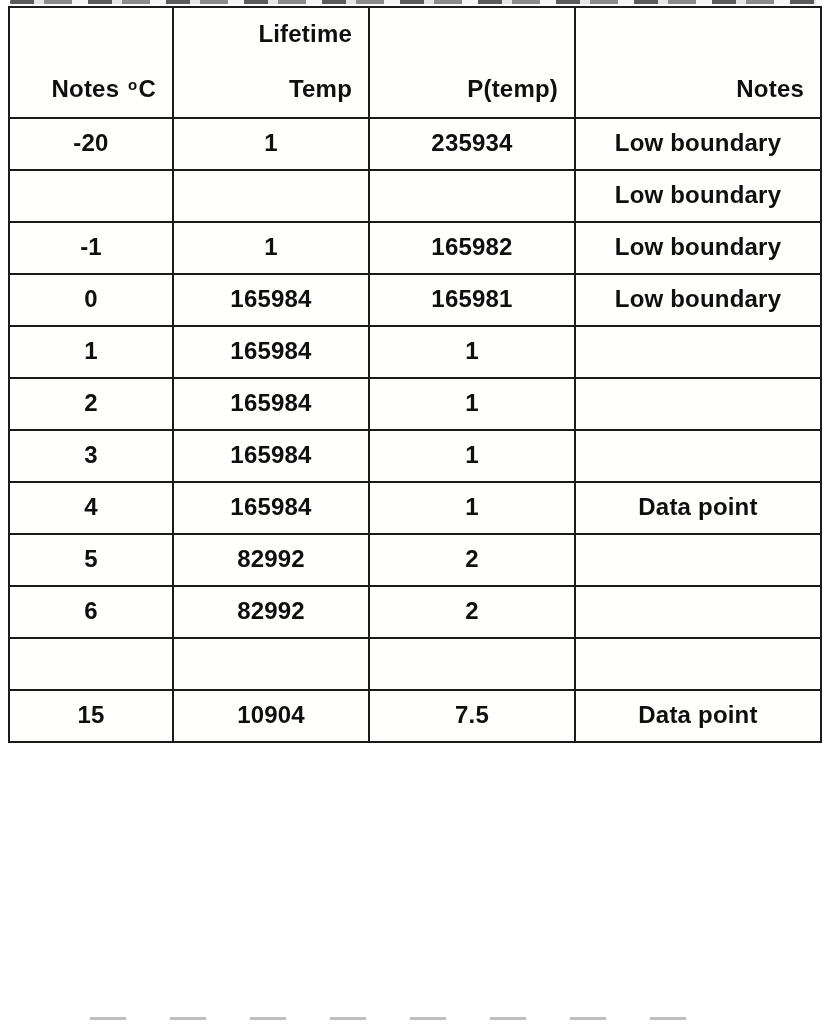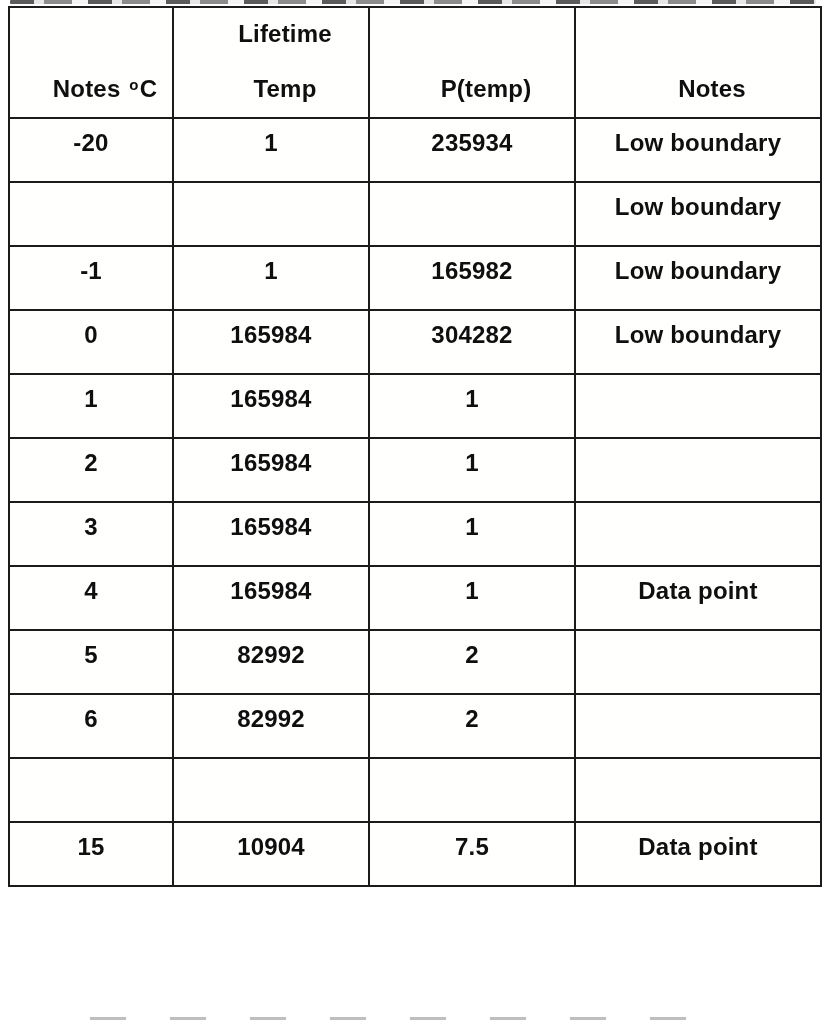--- a/index.html
+++ b/index.html
@@ -61,32 +61,32 @@
     text-align: center;
     vertical-align: top;
     letter-spacing: 0.2px;
   }
   .hwrap {
     height: 100%;
     box-sizing: border-box;
     display: flex;
     flex-direction: column;
     justify-content: space-between;
-    align-items: center;
-    padding: 13px 10px 15px 2px;
+    align-items: flex-end;
+    padding: 13px 16px 15px 2px;
     margin-left: 36px;
   }
   .hline { line-height: 1.1; min-height: 1px; }
   .hline sup {
     font-size: 15px;
     vertical-align: 7px;
     margin: 0 1px 0 2px;
   }
   .data-table td {
-    height: 64px;
+    height: 52px;
     font-size: 24px;
     font-weight: 700;
     text-align: center;
     vertical-align: top;
     padding: 10px 4px 0 4px;
     letter-spacing: 0.2px;
     line-height: 1.15;
   }
 </style>
 </head>
@@ -144,21 +144,21 @@
       </tr>
       <tr>
         <td>-1</td>
         <td>1</td>
         <td>165982</td>
         <td>Low boundary</td>
       </tr>
       <tr>
         <td>0</td>
         <td>165984</td>
-        <td>304282</td>
+        <td>165981</td>
         <td>Low boundary</td>
       </tr>
       <tr>
         <td>1</td>
         <td>165984</td>
         <td>1</td>
         <td></td>
       </tr>
       <tr>
         <td>2</td>

